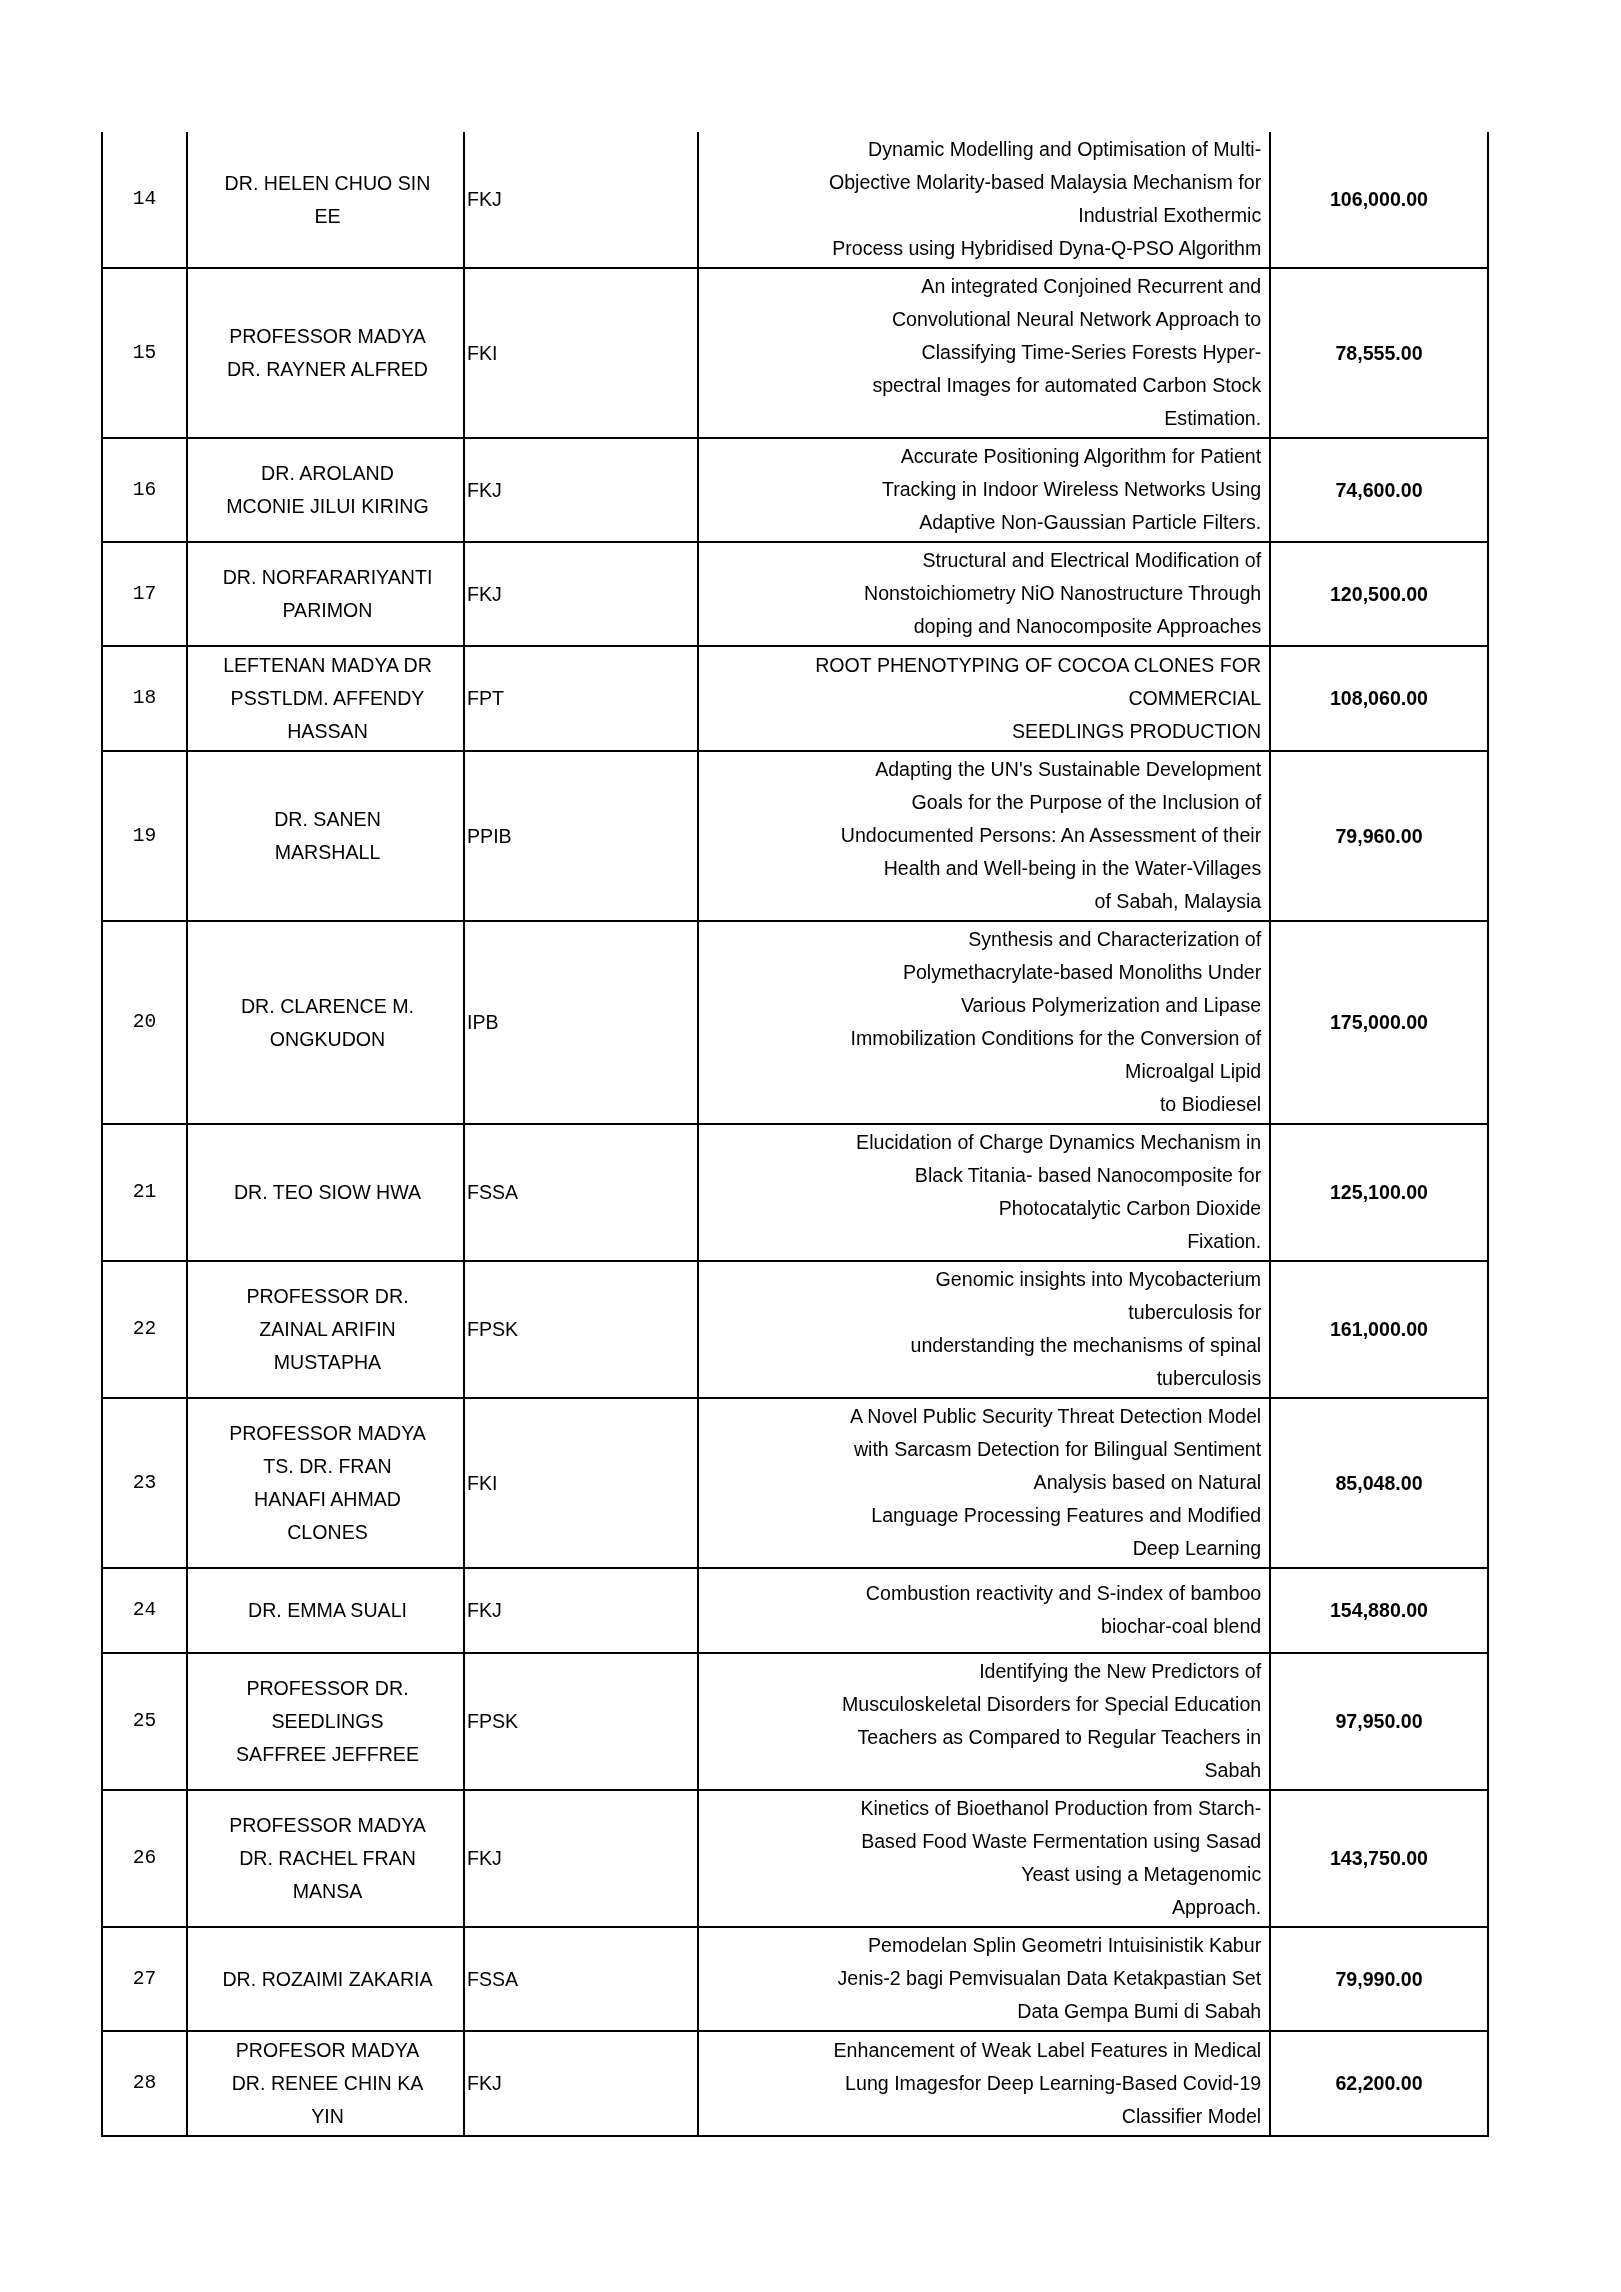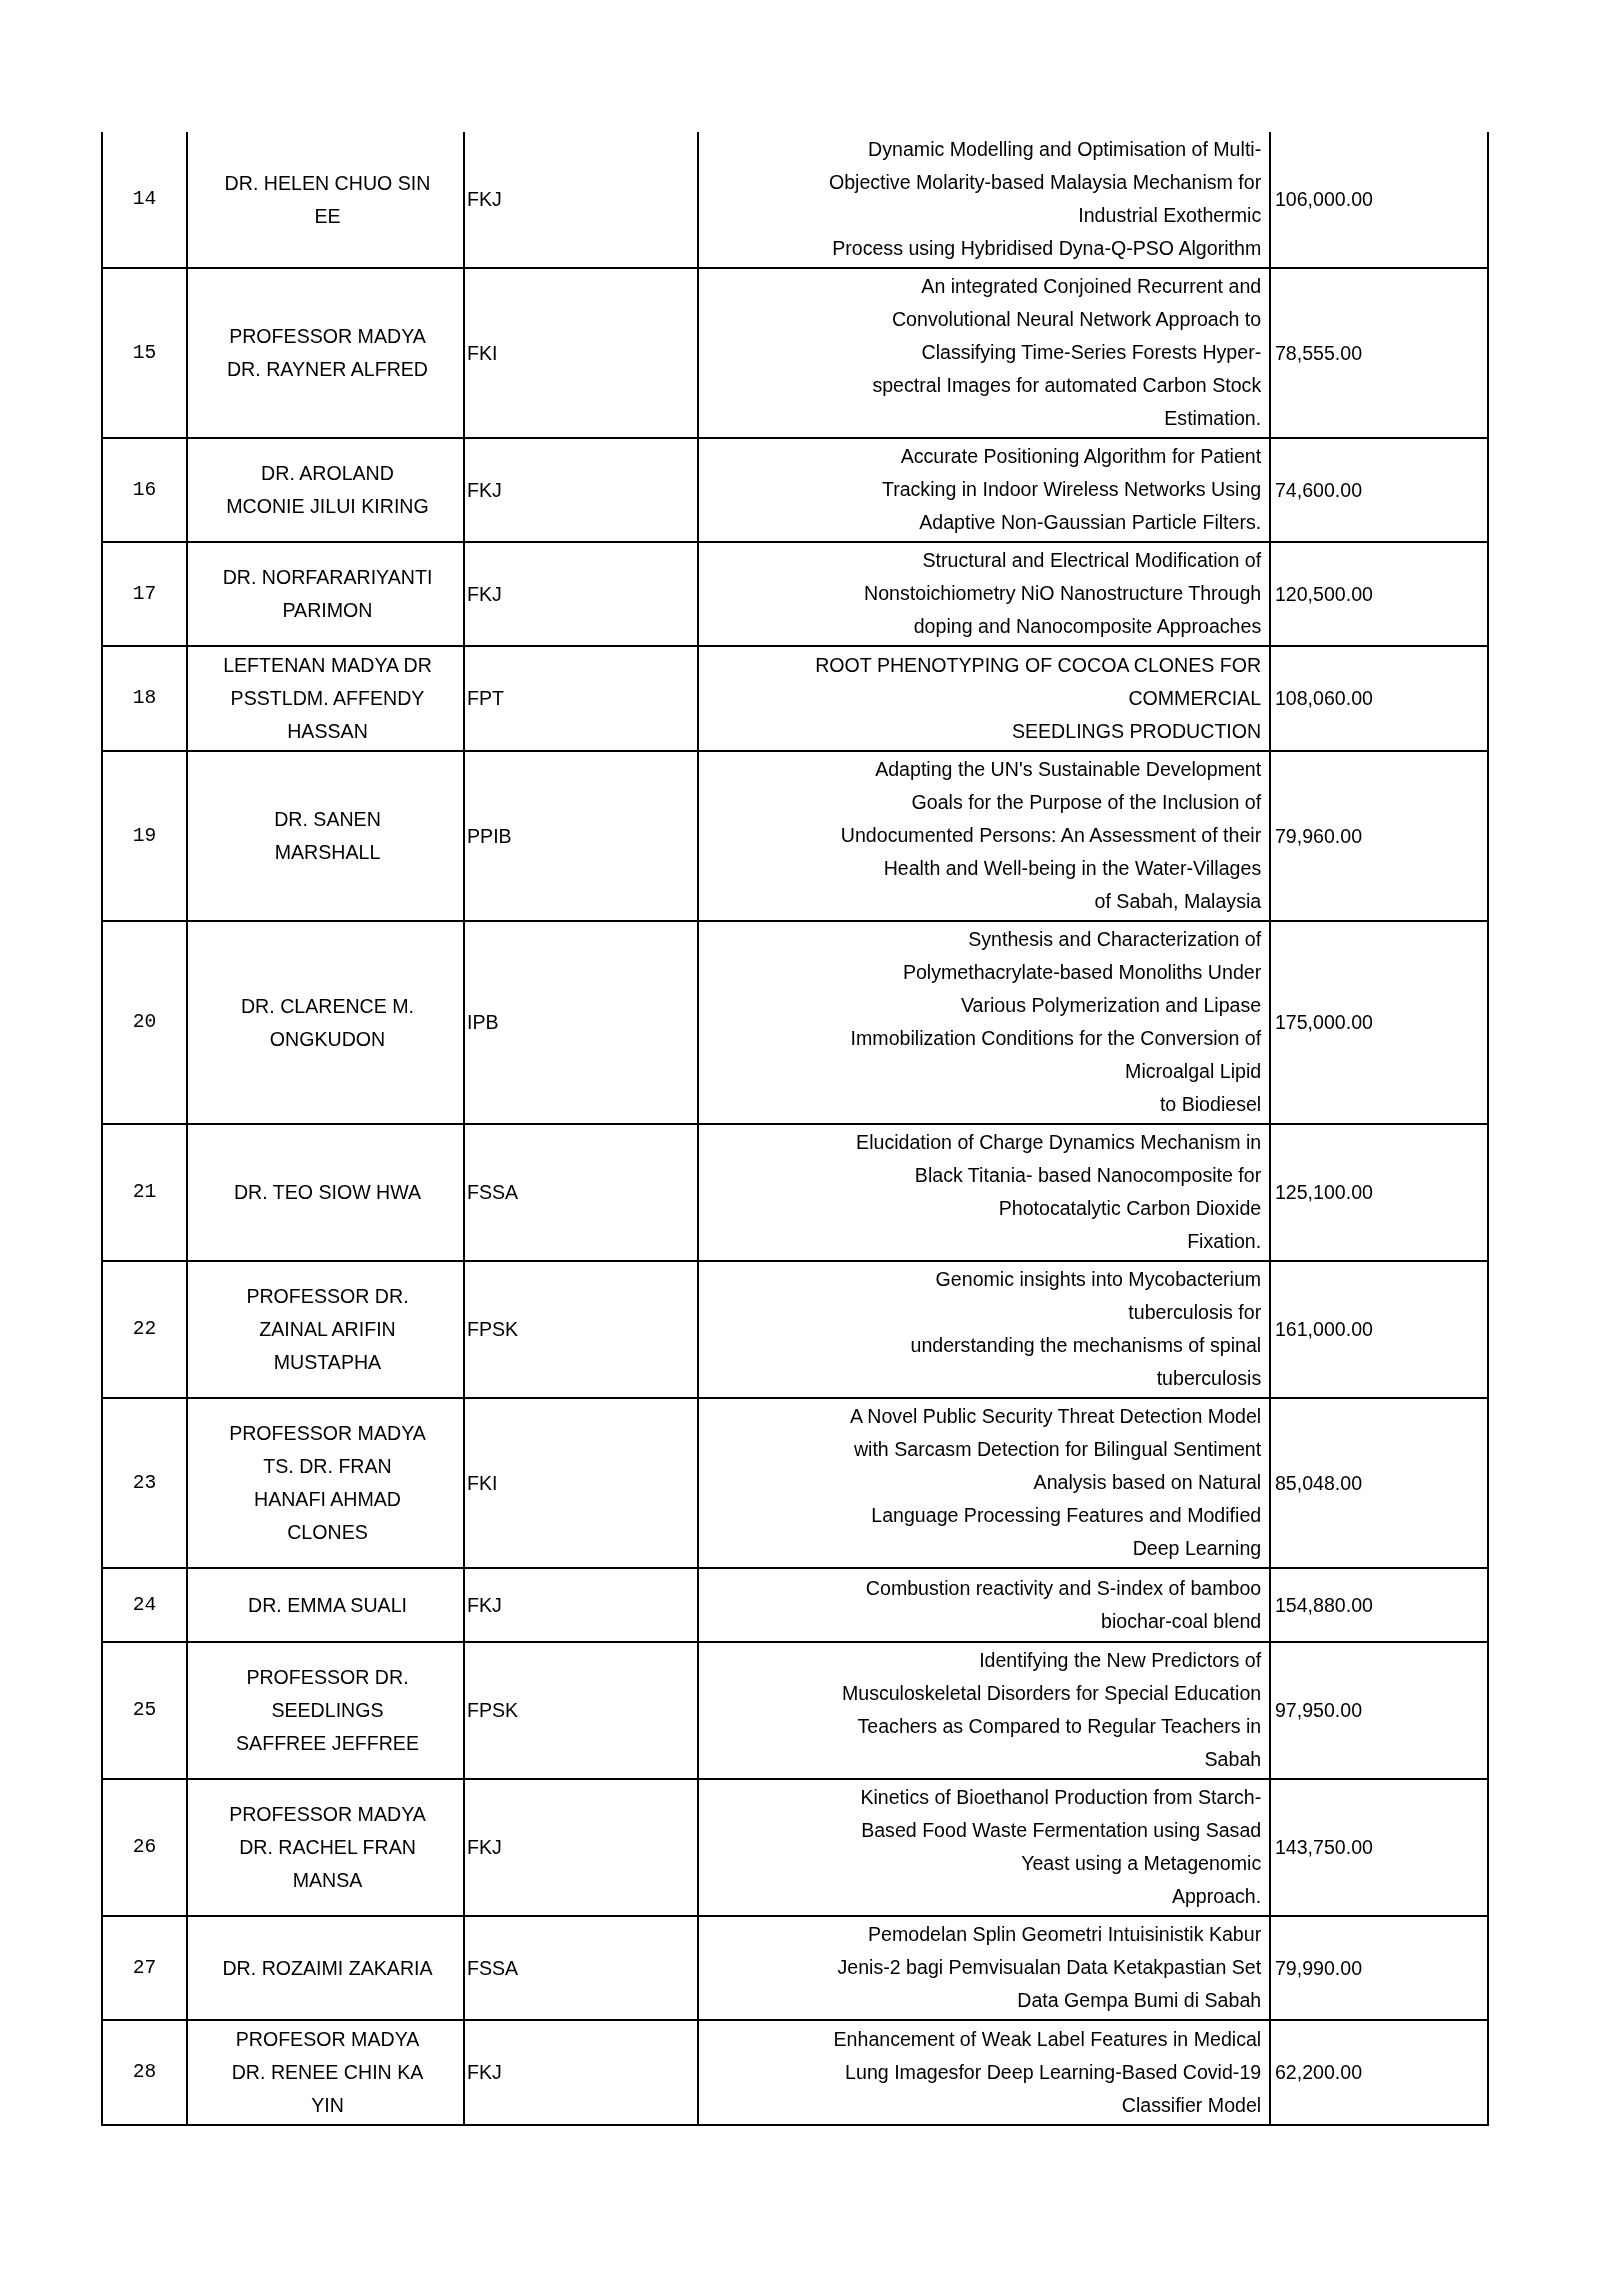--- a/index.html
+++ b/index.html
@@ -50,21 +50,23 @@
   td.c-code {
     text-align: left;
     padding: 1px 2px;
   }
   td.c-title {
     text-align: right;
     vertical-align: top;
     padding: 1px 7.8px 2px 11.8px;
   }
   td.c-amount {
+    text-align: center;
     padding: 1px 3.9px;
+    font-weight: bold;
   }
   .line {
     white-space: nowrap;
   }
 </style>
 </head>
 <body>
 
 <div class="page">
   <table class="grant-table">
@@ -284,21 +286,21 @@
             <div class="line">A Novel Public Security Threat Detection Model</div>
             <div class="line">with Sarcasm Detection for Bilingual Sentiment</div>
             <div class="line">Analysis based on Natural</div>
             <div class="line">Language Processing Features and Modified</div>
             <div class="line">Deep Learning</div>
           </td>
           <td class="c-amount">
             <div class="line">85,048.00</div>
           </td>
         </tr>
-        <tr style="height: 74px; margin-left: 40px;">
+        <tr style="height: 85px; margin-left: 40px;">
           <td class="c-no">
             <div class="line">24</div>
           </td>
           <td class="c-name">
             <div class="line">DR. EMMA SUALI</div>
           </td>
           <td class="c-code">
             <div class="line">FKJ</div>
           </td>
           <td class="c-title">

